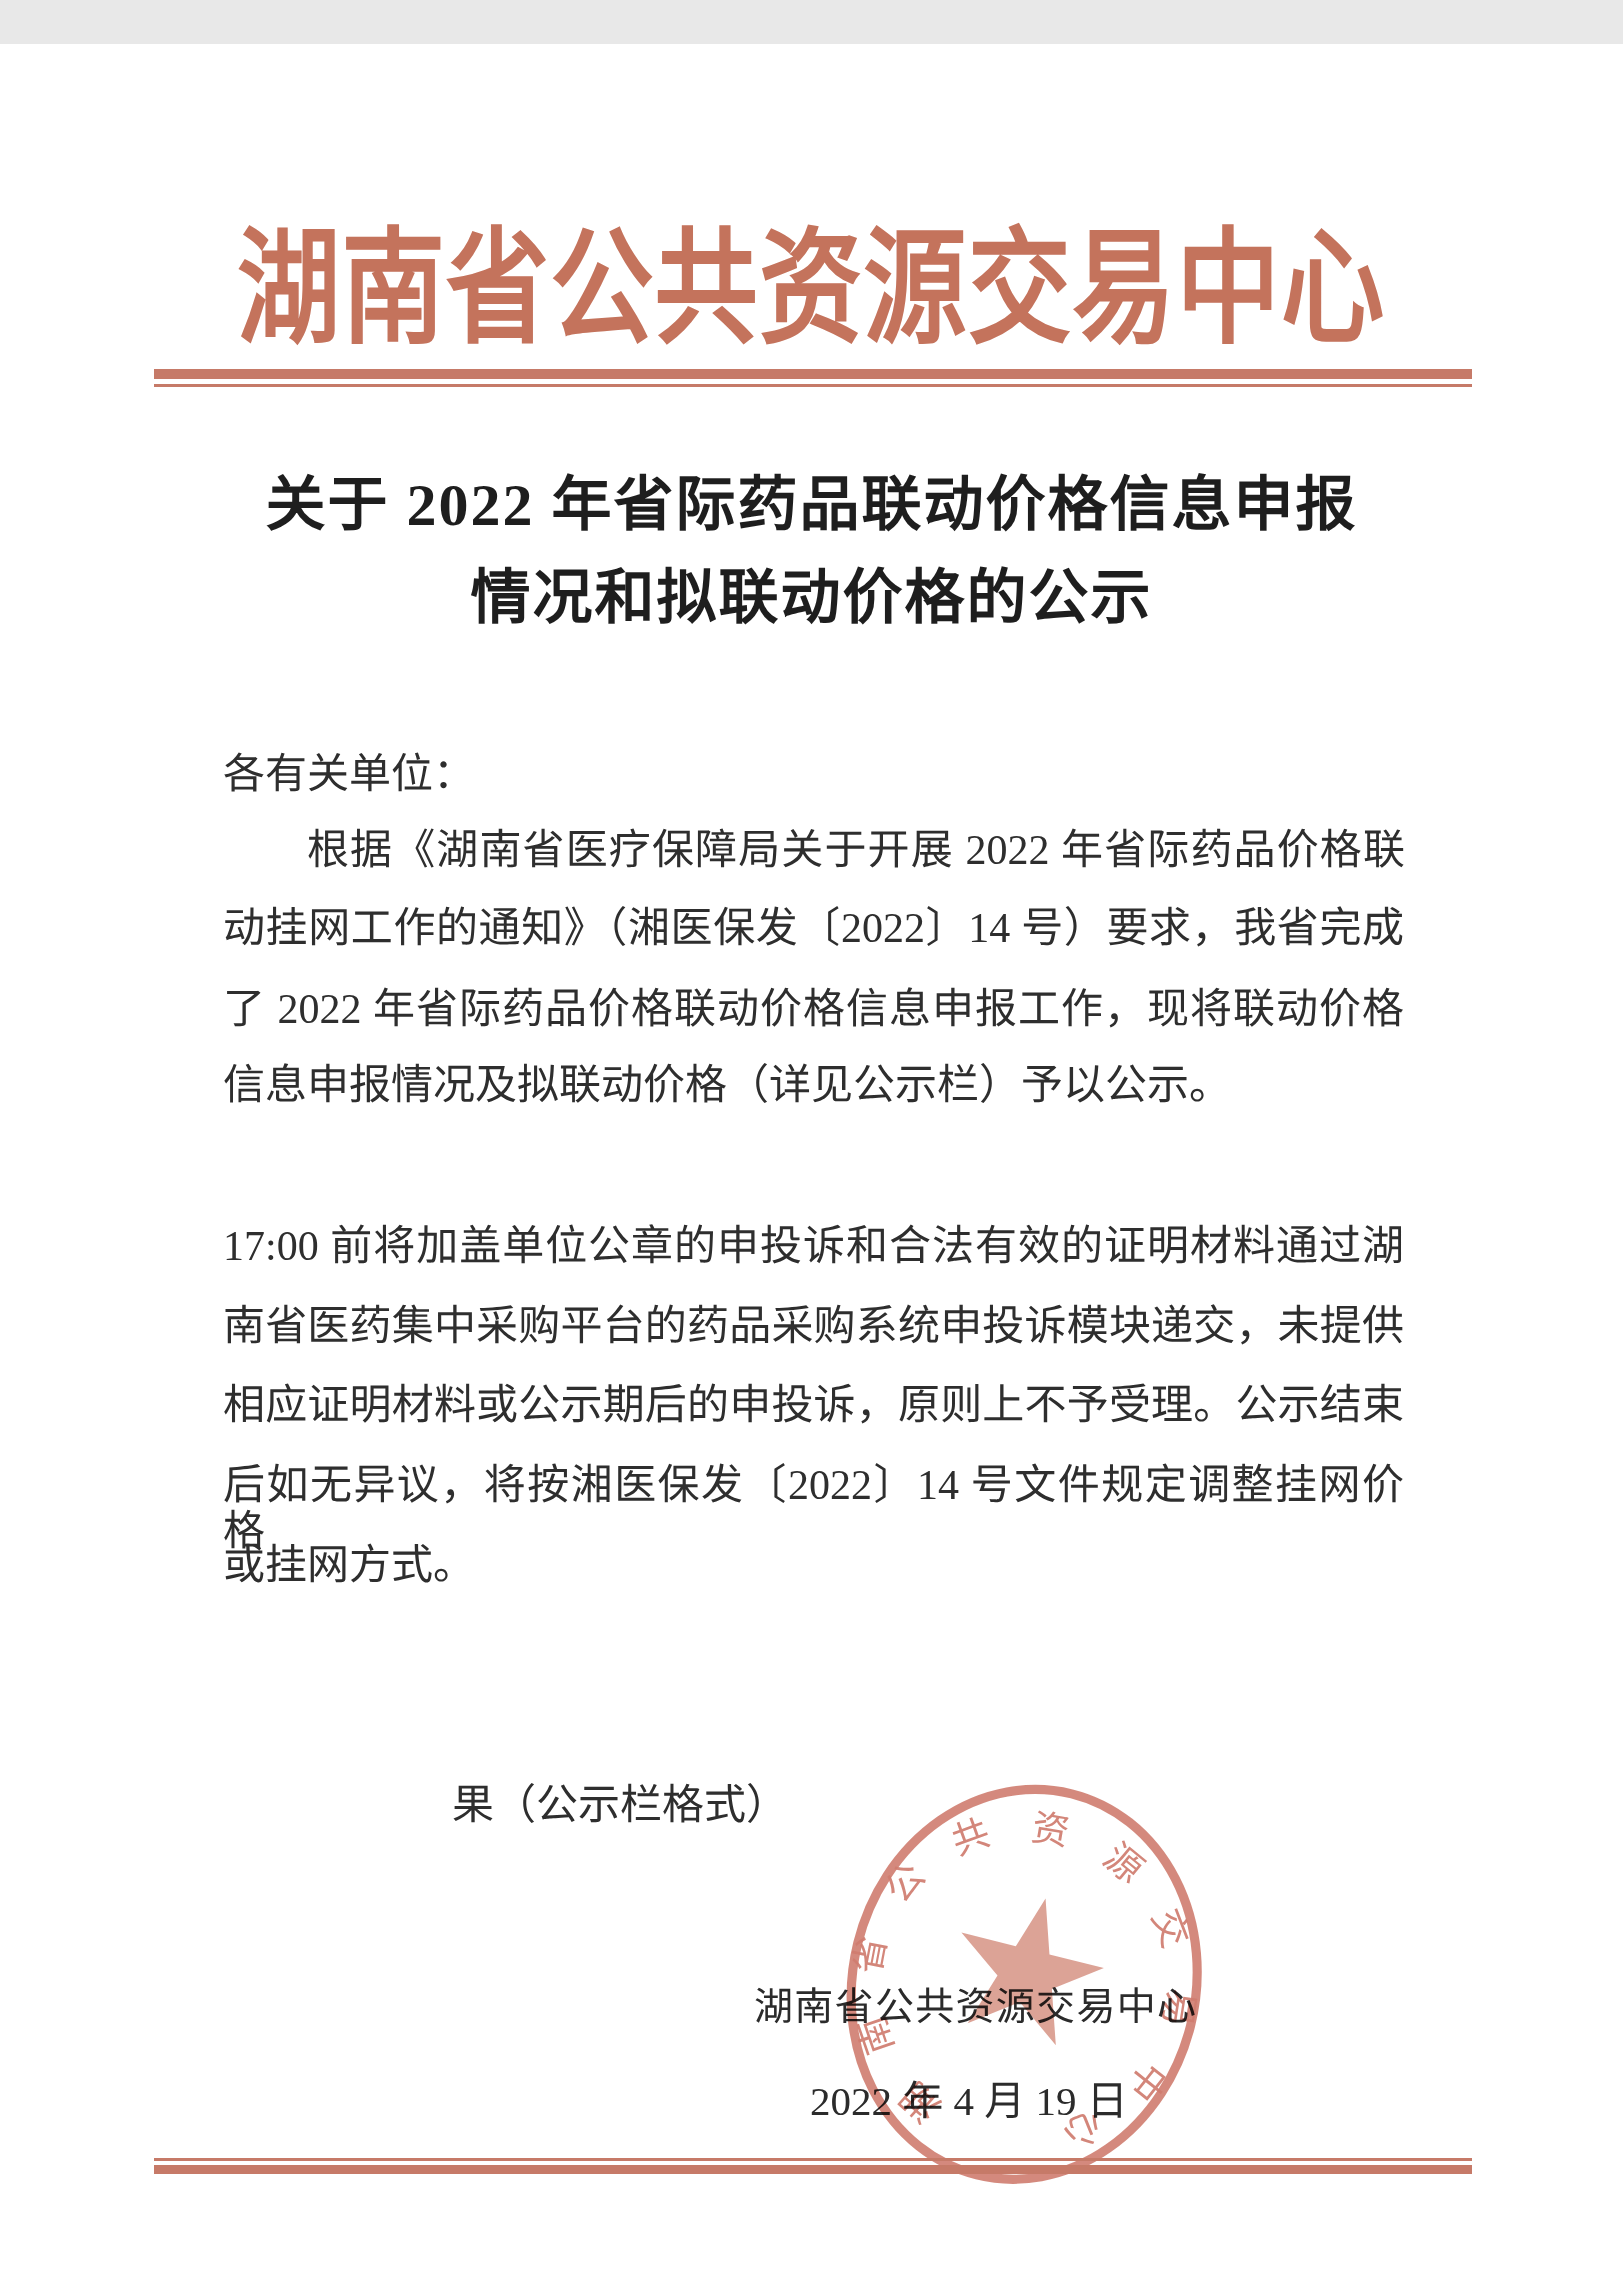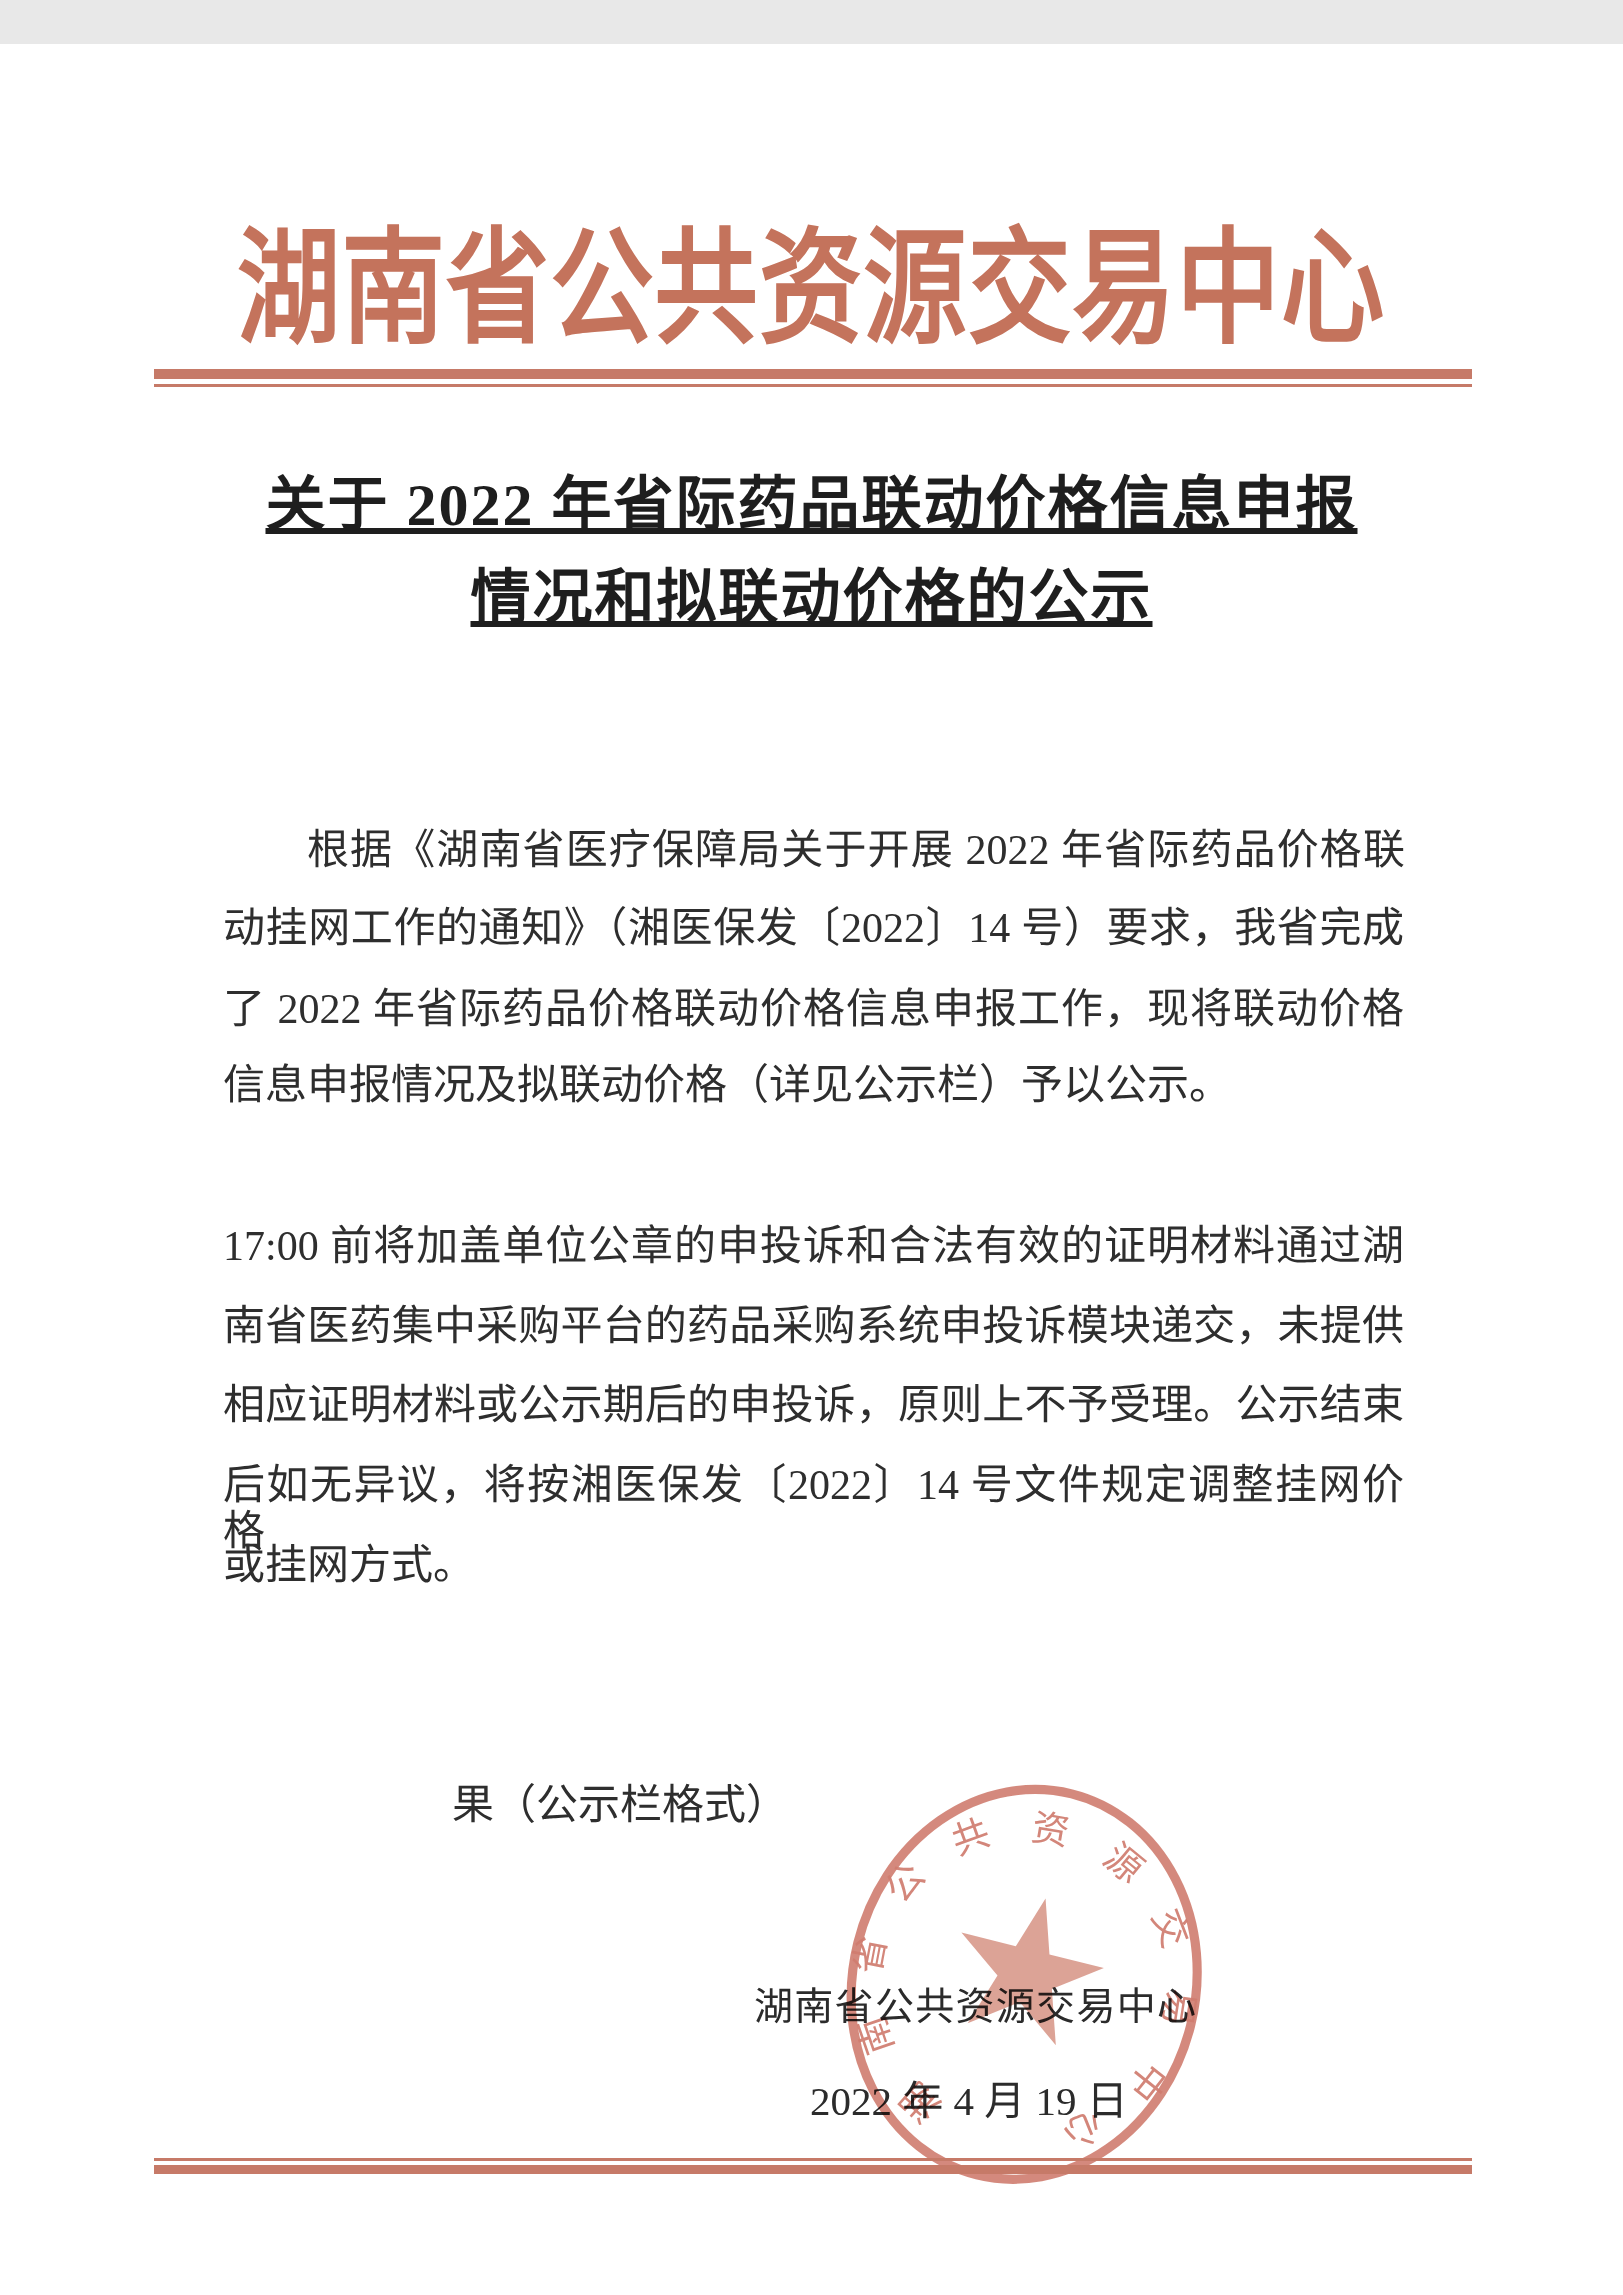--- a/index.html
+++ b/index.html
@@ -21,21 +21,21 @@
   }
   .rule { position:absolute; left:154px; width:1318px; background:#c67a68; }
   .rule.m-thick { top:325px; height:9.8px; }
   .rule.m-thin  { top:340px; height:3.3px;  }
   .rule.f-thin  { top:2114px; height:3.3px;  }
   .rule.f-thick { top:2121px; height:9.2px; }
   
   .doc-title {
     position:absolute; left:0; right:0; text-align:center;
     font-size:60px; font-weight:700; color:#1e1e1e;
-    line-height:1; letter-spacing:2px; white-space:nowrap;text-decoration:underline;
+    line-height:1; letter-spacing:2px; white-space:nowrap;
   }
   .doc-title.t1 { top:431px; }
   .doc-title.t2 { top:524px; }
   
   .bline {
     position:absolute; left:223px; width:1181px;
     font-size:42px; line-height:1.1; color:#2e2e2e; white-space:nowrap;
   }
   .just { text-align:justify; text-align-last:justify; white-space:normal; }
   .indent2 { padding-left:84px; width:1098px; }
@@ -68,20 +68,21 @@
 
   <div class="masthead">
     <span class="stretch">湖南省公共资源交易中心</span>
   </div>
   <div class="rule m-thick"></div>
   <div class="rule m-thin"></div>
 
   <div class="doc-title t1">关于 2022 年省际药品联动价格信息申报</div>
   <div class="doc-title t2">情况和拟联动价格的公示</div>
 
+  <div class="bline sal">各有关单位：</div>
 
   <div class="bline l2 just indent2">根据《湖南省医疗保障局关于开展 2022 年省际药品价格联</div>
   <div class="bline l3 just">动挂网工作的通知》（湘医保发〔2022〕14 号）要求，我省完成</div>
   <div class="bline l4 just">了 2022 年省际药品价格联动价格信息申报工作，现将联动价格</div>
   <div class="bline l5">信息申报情况及拟联动价格（详见公示栏）予以公示。</div>
 
   <div class="bline l7 just">17:00 前将加盖单位公章的申投诉和合法有效的证明材料通过湖</div>
   <div class="bline l8 just">南省医药集中采购平台的药品采购系统申投诉模块递交，未提供</div>
   <div class="bline l9 just">相应证明材料或公示期后的申投诉，原则上不予受理。公示结束</div>
   <div class="bline l10 just">后如无异议，将按湘医保发〔2022〕14 号文件规定调整挂网价格</div>

